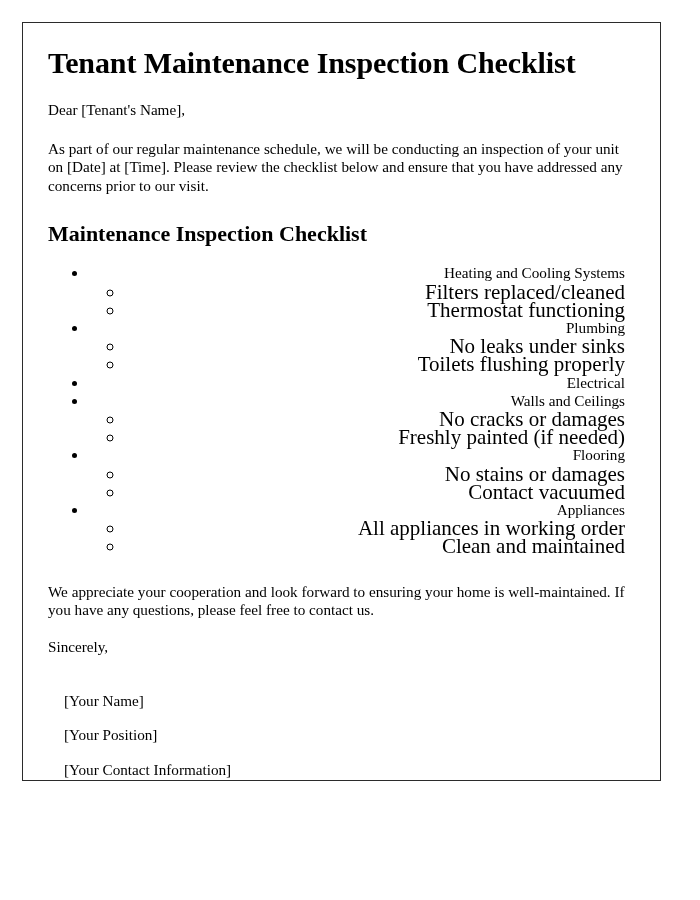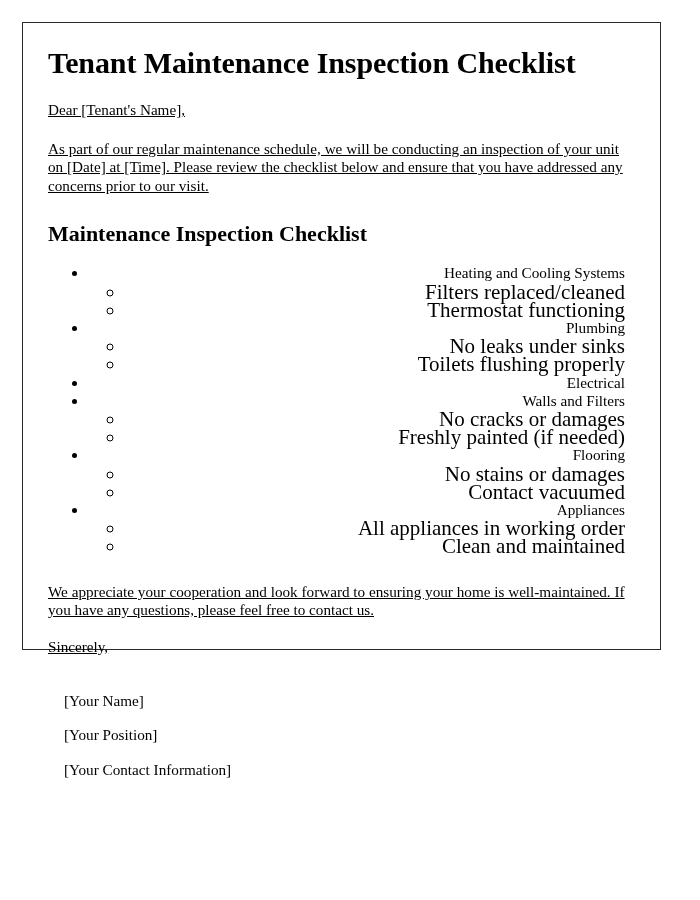--- a/index.html
+++ b/index.html
@@ -14,21 +14,21 @@
     color: #000000;
     overflow: hidden;
   }
 
   
   .page-frame {
     position: absolute;
     left: 22px;
     top: 22px;
     width: 639px;
-    height: 628px;
+    height: 759px;
     border: 1px solid #2b2b2b;
     box-sizing: border-box;
     background: #ffffff;
   }
 
   .page-body {
     position: absolute;
     left: 25px;
     top: 22px;
     width: 577px;
@@ -48,21 +48,20 @@
     font-weight: bold;
     line-height: 1.2;
     margin: 0;
   }
 
   .para {
     font-size: 15.2px;
     line-height: 18.4px;
     margin: 0;
     text-align: left;
-    text-decoration: underline;
   }
 
   .spacer-salutation { height: 21px; }
   .spacer-para       { height: 20px; }
   .spacer-heading    { height: 26px; }
   .spacer-list       { height: 17px; }
   .spacer-close      { height: 27px; }
   .spacer-sincerely  { height: 19px; }
   .spacer-sign       { height: 19px; }
 
@@ -122,21 +121,21 @@
     <ul class="checklist" id="checklist-root">
         <li><span>Heating and Cooling Systems</span><ul class="sublist">
             <li>Filters replaced/cleaned</li>
             <li>Thermostat functioning</li>
           </ul></li>
         <li><span>Plumbing</span><ul class="sublist">
             <li>No leaks under sinks</li>
             <li>Toilets flushing properly</li>
           </ul></li>
         <li><span>Electrical</span></li>
-        <li><span>Walls and Filters</span><ul class="sublist">
+        <li><span>Walls and Ceilings</span><ul class="sublist">
             <li>No cracks or damages</li>
             <li>Freshly painted (if needed)</li>
           </ul></li>
         <li><span>Flooring</span><ul class="sublist">
             <li>No stains or damages</li>
             <li>Contact vacuumed</li>
           </ul></li>
         <li><span>Appliances</span><ul class="sublist">
             <li>All appliances in working order</li>
             <li>Clean and maintained</li>

